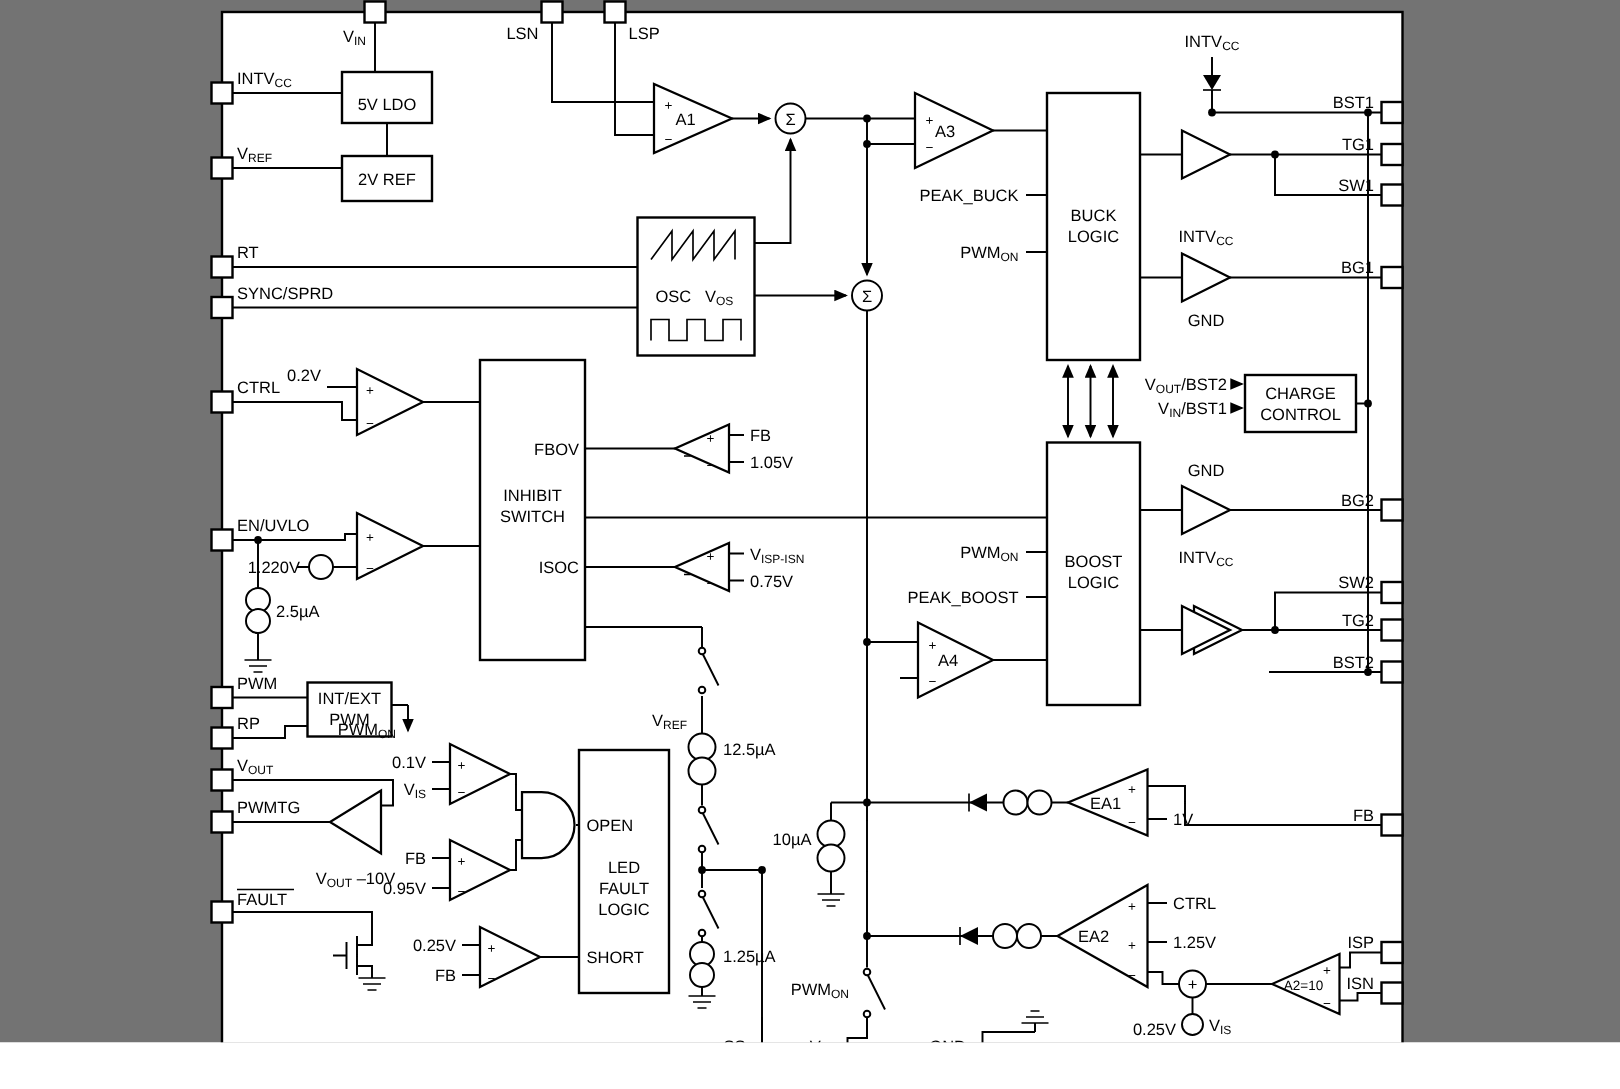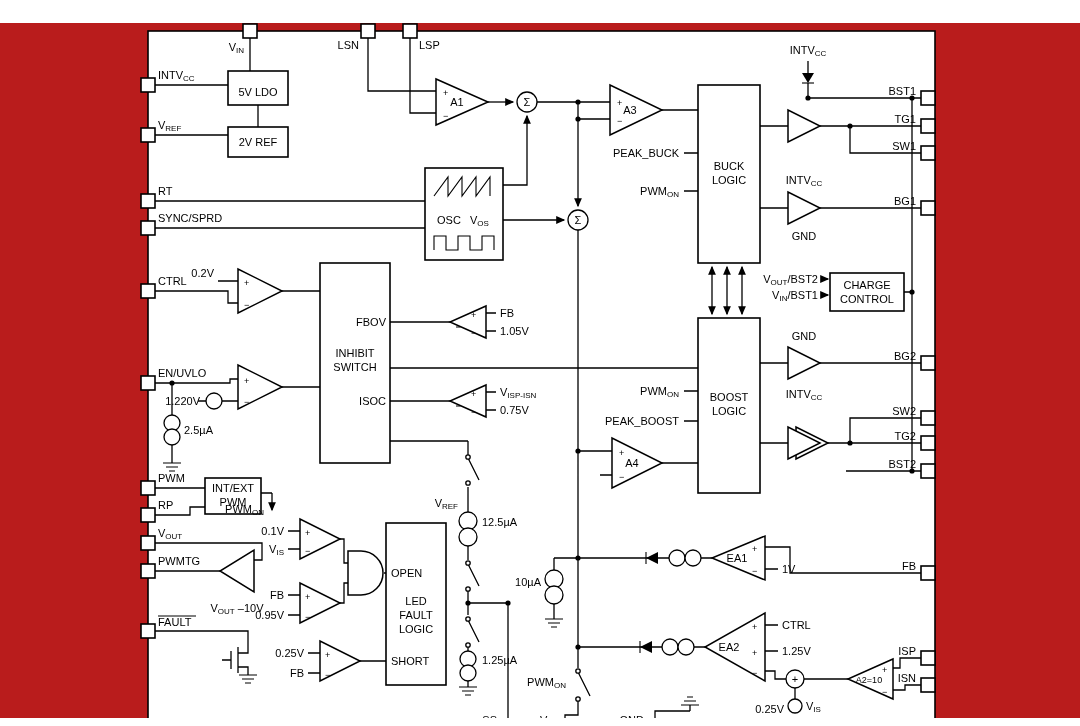--- a/index.html
+++ b/index.html
@@ -1,16 +1,16 @@
 <!DOCTYPE html>
 <html><head>
 <meta charset="utf-8">
 <style>
   html,body{margin:0;padding:0;background:#fff;}
-  .stage{position:relative;width:1080px;height:695px;background:#b91c1c;overflow:hidden;margin-top:23px;}
+  .stage{position:relative;width:1080px;height:695px;background:#737373;overflow:hidden;}
   svg{position:absolute;left:0;top:0;}
   svg text{font-family:"Liberation Sans","DejaVu Sans",sans-serif;font-size:11px;fill:#000;}
   svg text.sm{font-size:9px;}
   svg tspan.sub{font-size:8px;}
   .w{stroke:#000;stroke-width:1.3;fill:none;}
   .w2{stroke:#000;stroke-width:1.1;fill:none;}
   .blk{fill:#fff;stroke:#000;stroke-width:1.6;}
   .tri{fill:#fff;stroke:#000;stroke-width:1.5;}
   .src{fill:#fff;stroke:#000;stroke-width:1.3;}
   .dot{fill:#000;stroke:none;}

